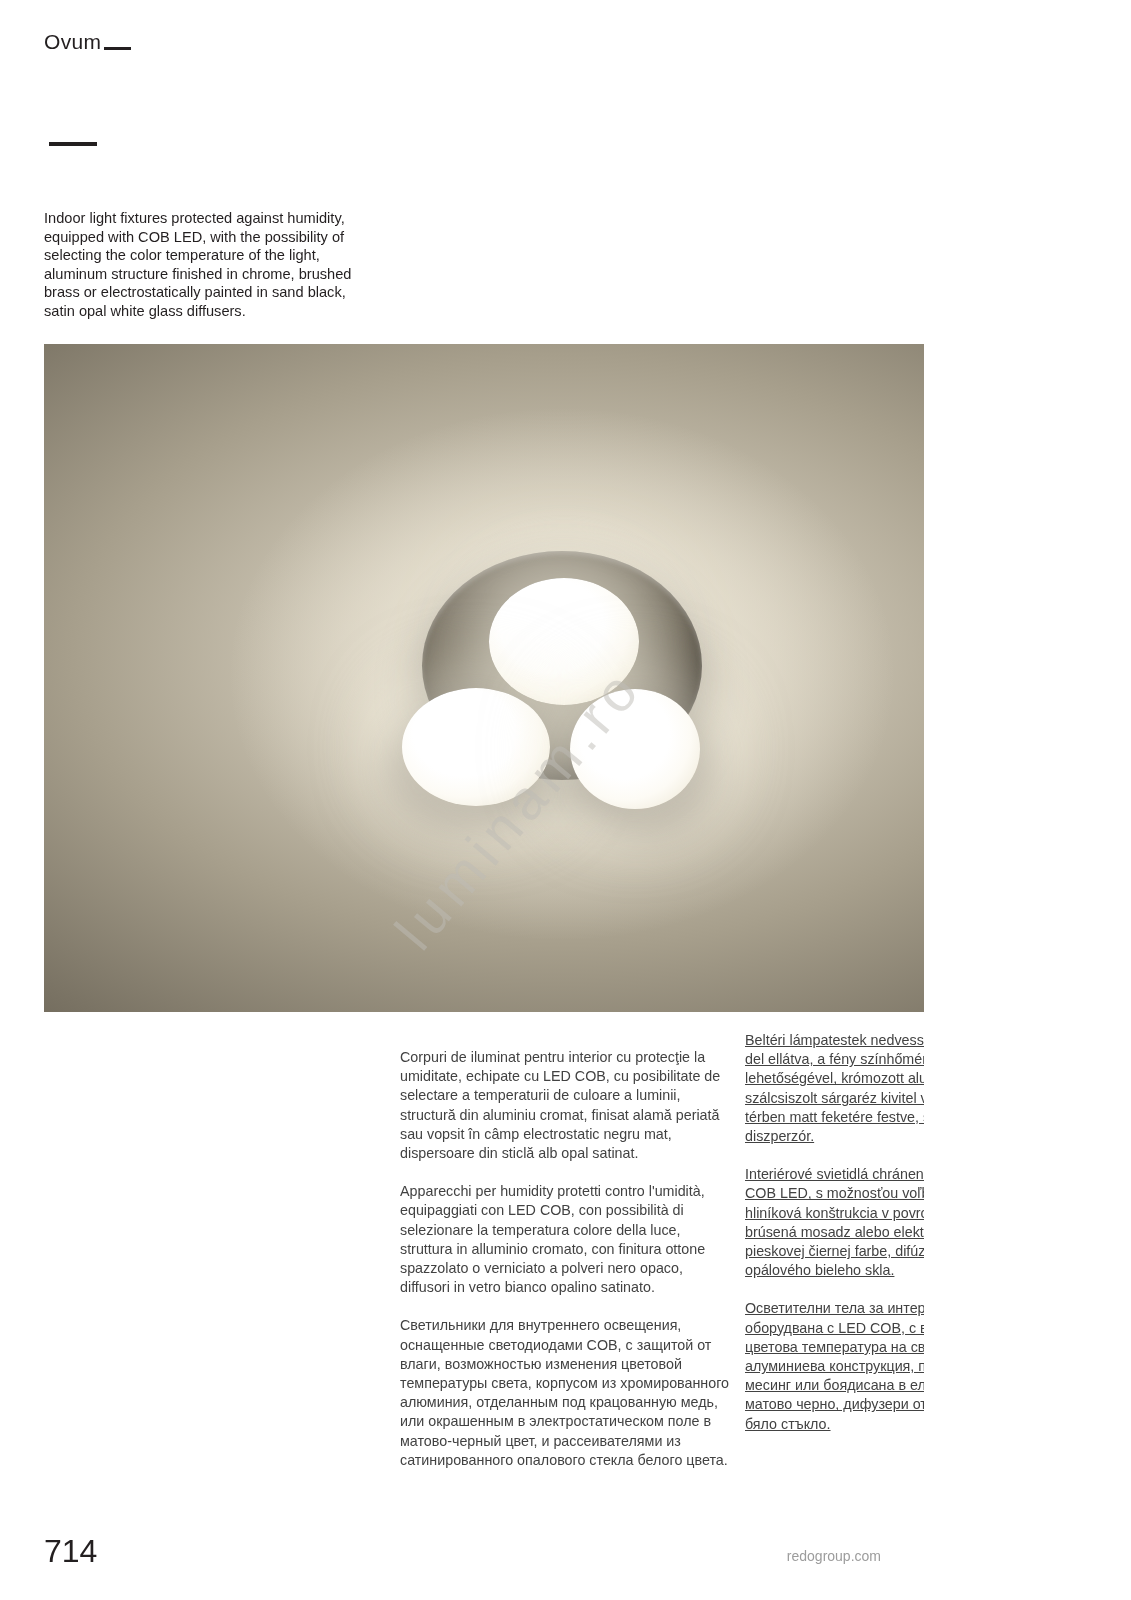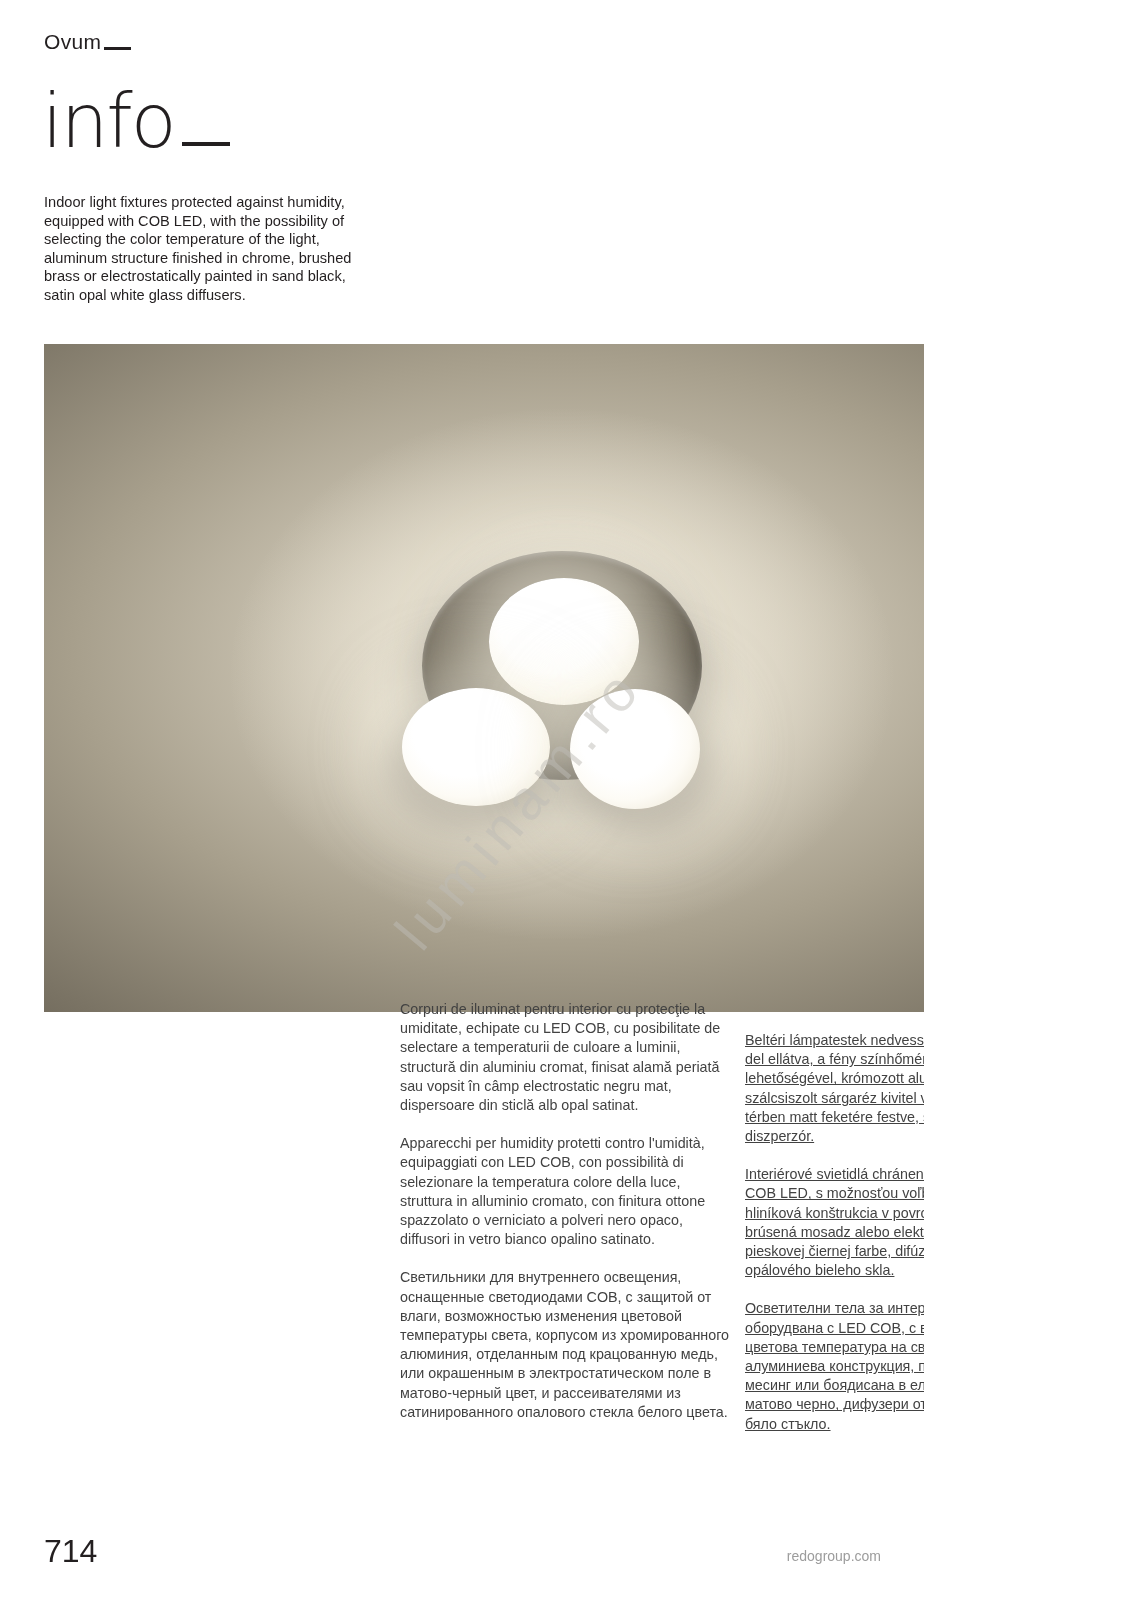--- a/index.html
+++ b/index.html
@@ -55,21 +55,21 @@
     display: inline-block;
     width: 48px;
     height: 3.6px;
     background: #231f20;
     margin-left: 7px;
     vertical-align: 1px;
   }
   .intro {
     position: absolute;
     left: 44px;
-    top: 193px;
+    top: 209px;
     width: 334px;
     margin: 0;
     font-size: 14.6px;
     line-height: 18.6px;
     color: #231f20;
   }
 
   
   .photo {
     position: absolute;
@@ -141,21 +141,21 @@
   }
 
   
   .col {
     position: absolute;
     font-size: 14.3px;
     line-height: 19.2px;
     color: #424242;
   }
   .col p { margin: 0 0 19px 0; }
-  .col-left  { left: 400px; top: 1000px; width: 336px; }
+  .col-left  { left: 400px; top: 1048px; width: 336px; }
   .col-right { left: 745px; top: 1031px; width: 350px; text-decoration: underline; }
 
   
   .pagenum {
     position: absolute;
     left: 44px;
     top: 1533px;
     font-size: 32px;
     font-weight: 500;
     color: #231f20;
@@ -171,21 +171,21 @@
 </head>
 <body>
 
 <div class="page">
 
   <div class="brand">
     <span>Ovum</span><span class="u-brand"></span>
   </div>
 
   <h1 class="title">
-    <span>info</span><span class="u-title"></span>
+    <span class="u-title"></span>
   </h1>
 
   <p class="intro">Indoor light fixtures protected against humidity, equipped with COB LED, with the possibility of selecting the color temperature of the light, aluminum structure finished in chrome, brushed brass or electrostatically painted in sand black, satin opal white glass diffusers.</p>
 
   <figure class="photo" aria-label="Ceiling lamp with a round dark metal base and three satin opal white oval glass diffusers, glowing against a dark background">
     <div class="halo"></div>
     <div class="lamp-base"></div>
     <div class="sphere s-top"></div>
     <div class="sphere s-left"></div>
     <div class="sphere s-right"></div>

